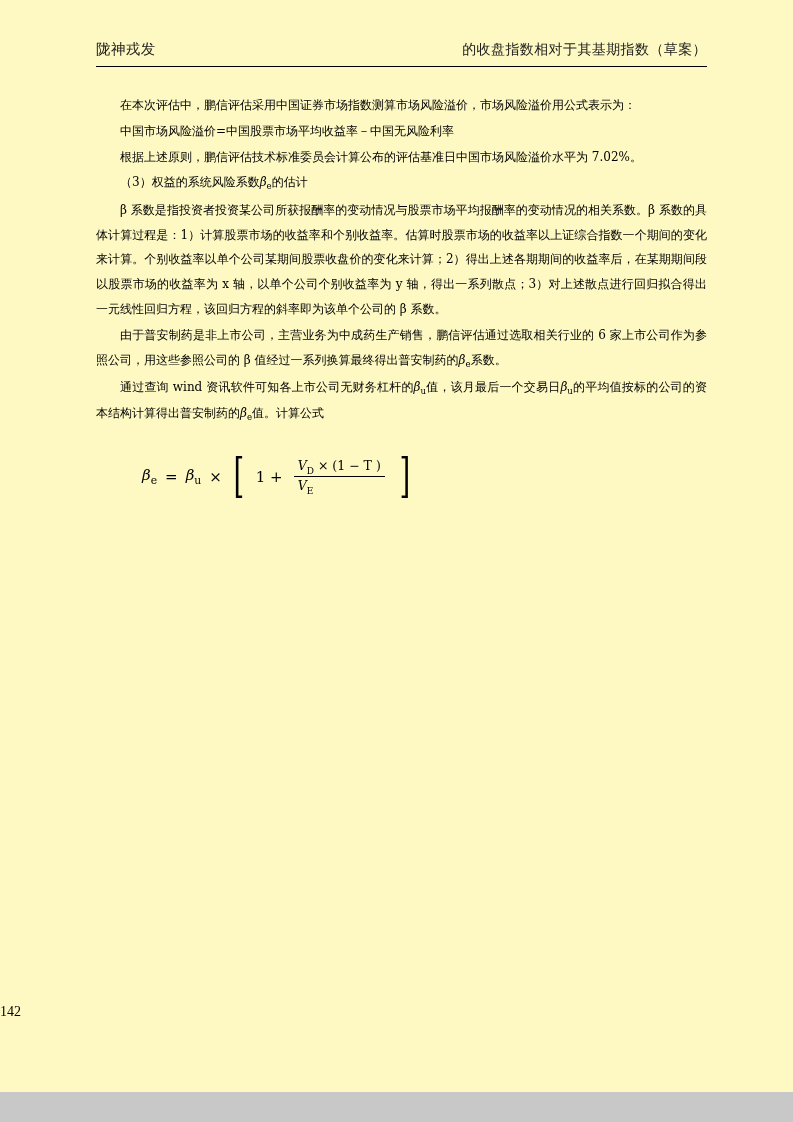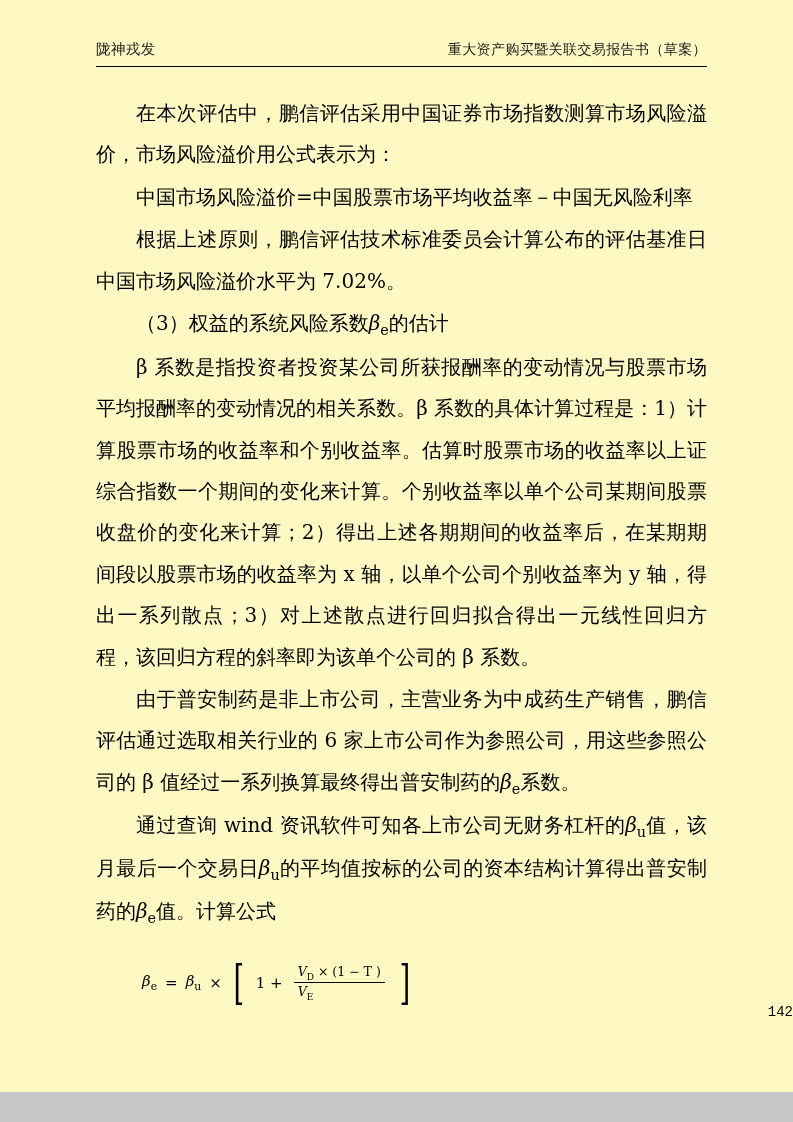--- a/index.html
+++ b/index.html
@@ -42,21 +42,21 @@
     white-space: nowrap;
     font-size: 14px;
   }
   .header-rule {
     border-bottom: 1px solid #000;
     margin-top: 1px;
   }
   .body-text {
     margin-top: 26px;
     font-family: "DejaVu Serif", "Liberation Serif", serif;
-    font-size: 20px;
+    font-size: 12px;
     color: #000;
     line-height: 2.07;
     text-align: justify;
     text-justify: inter-ideograph;
   }
   p.para {
     margin: 0 0 1px 0;
     text-indent: 2em;
   }
   .sub {
@@ -101,37 +101,37 @@
   }
   .frac .den {
     padding: 1px 4px 0 4px;
     white-space: nowrap;
   }
   .footer {
     position: absolute;
     left: 0;
     right: 0;
     bottom: 72px;
-    text-align: right;
-    font-family: Liberation Mono, monospace;
+    text-align: left;
+    font-family: Liberation Serif, serif;
     font-size: 14px;
     color: #000;
   }
   .nowrap { white-space: nowrap; }
 </style>
 </head>
 <body>
 
 <div class="page">
 
   <div class="content">
 
     <div class="header">
       <span class="header-left">陇神戎发</span>
-      <span class="header-right">重大资产购买暨关联交易报告书（草案）</span>
+      <span class="header-right">的收盘指数相对于其基期指数（草案）</span>
     </div>
     <div class="header-rule"></div>
 
     <div class="body-text">
 
       <p class="para">在本次评估中，鹏信评估采用中国证券市场指数测算市场风险溢价，市场风险溢价用公式表示为：</p>
 
       <p class="para">中国市场风险溢价=中国股票市场平均收益率－中国无风险利率</p>
 
 

